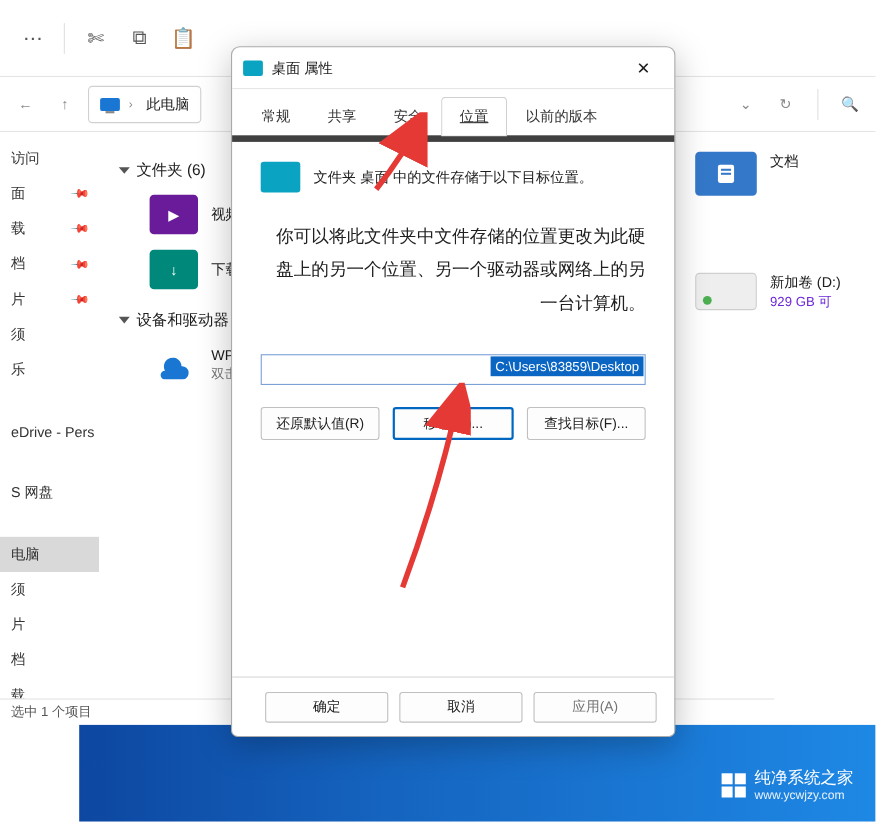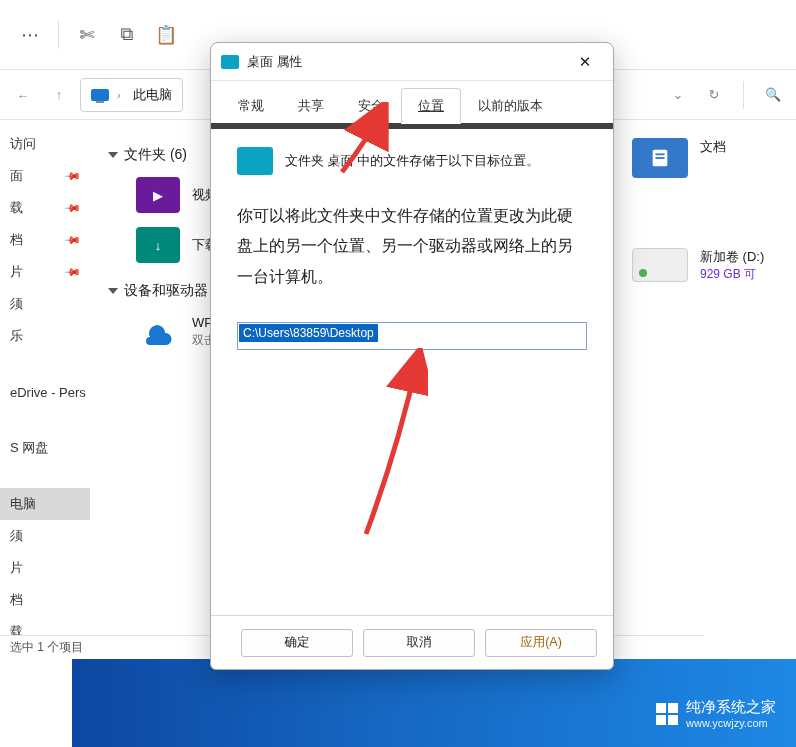--- a/index.html
+++ b/index.html
@@ -104,21 +104,21 @@
     border-bottom:1px solid #e6e6e6;
   }
   .dlg-title .ic { width:18px; height:14px; background:#0aa3c2; border-radius:2px; margin-right:8px; }
   .dlg-title .ttl { font-size:13px; }
   .dlg-title .close { margin-left:auto; width:44px; height:30px; display:flex; align-items:center; justify-content:center; font-size:15px; }
 
   .tabs { display:flex; padding: 6px 10px 0 10px; border-bottom:6px solid #404040; }
   .tab { padding:8px 16px; font-size:13px; color:#333; border:1px solid transparent; position:relative; top:1px;}
   .tab.active { border:1px solid #d0d0d0; border-bottom:1px solid #fff; background:#fff; border-radius:4px 4px 0 0;text-decoration:underline; }
 
-  .dlg-body { padding: 18px 26px; flex:1; position:relative; }
+  .dlg-body { padding: 18px 26px; flex:1; position:relative;text-align:right; }
   .hdr-row { display:flex; align-items:center; gap:12px; }
   .hdr-row .icbig { width:36px; height:28px; background:#0aa3c2; border-radius:3px; }
   .desc { margin: 26px 0 30px 0; line-height:1.9; font-size:16px; }
 
   .path-input {
     width: 100%; height:28px; border:1px solid #7aa2d8; padding:1px;
   }
   .path-input .sel {
     background:#0a66c2; color:#fff; padding:2px 4px; display:inline-block; font-size:12px;
   }
@@ -128,21 +128,21 @@
     flex:1; height:30px; border:1px solid #c0c0c0; background:#fdfdfd; border-radius:3px;
     display:flex; align-items:center; justify-content:center; font-size:12.5px;
   }
   .btn.primary { border:2px solid #0067c0; }
 
   .dlg-footer {
     height:54px; border-top:1px solid #d8d8d8; display:flex; align-items:center; justify-content:flex-end;
     gap:10px; padding:0 16px;
   }
   .fbtn { width:112px; height:28px; border:1px solid #c0c0c0; background:#fdfdfd; border-radius:3px; display:flex; align-items:center; justify-content:center; font-size:12.5px;}
-  .fbtn.disabled { color:#a16207; }
+  .fbtn.disabled { color:#737373; }
 
   
   .arrow1 {
     position:absolute; left:336px; top:102px; width:56px; height:72px; pointer-events:none;
   }
   .arrow2 {
     position:absolute; left:358px; top:348px; width:70px; height:190px; pointer-events:none;
   }
 </style>
 </head>
@@ -305,20 +305,25 @@
     <div class="hdr-row">
       <span class="icbig"></span>
       <span>文件夹 桌面  中的文件存储于以下目标位置。</span>
     </div>
     <div class="desc">你可以将此文件夹中文件存储的位置更改为此硬盘上的另一个位置、另一个驱动器或网络上的另一台计算机。</div>
 
     <div class="path-input">
       <span class="sel">C:\Users\83859\Desktop</span>
     </div>
 
+    <div class="btn-row">
+      <div class="btn">还原默认值(R)</div>
+      <div class="btn primary">移动(M)...</div>
+      <div class="btn">查找目标(F)...</div>
+    </div>
   </div>
 
   <div class="dlg-footer">
     <div class="fbtn">确定</div>
     <div class="fbtn">取消</div>
     <div class="fbtn disabled">应用(A)</div>
   </div>
 </div>
 
 <svg class="arrow1" viewBox="0 0 56 72">

